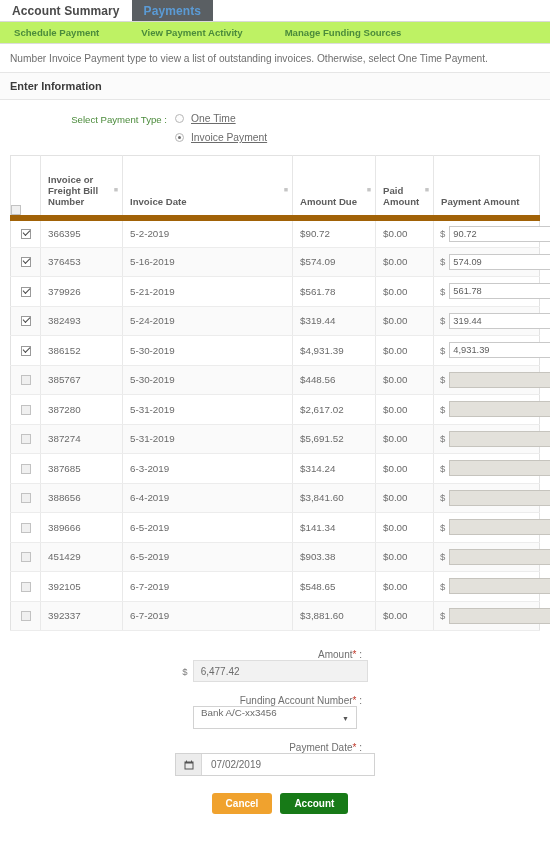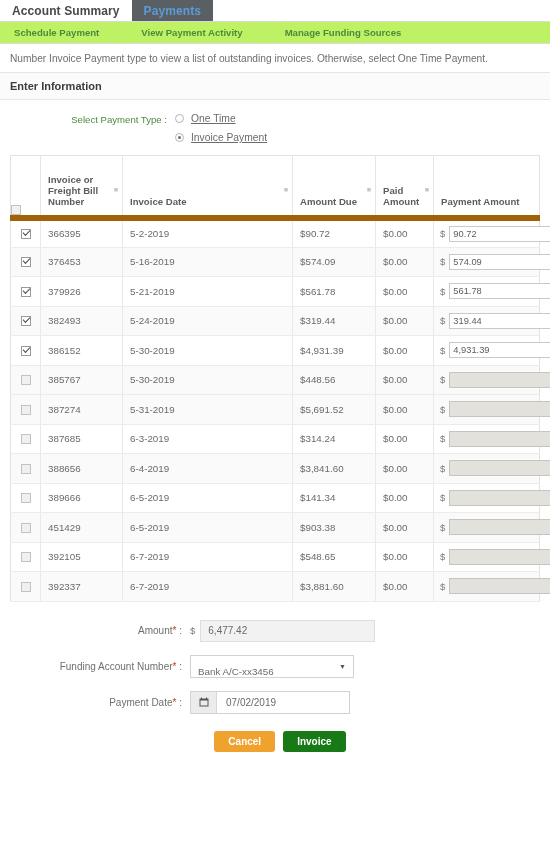--- a/index.html
+++ b/index.html
@@ -197,20 +197,21 @@
     border-color: #c6c4be;
     color: transparent;
   }
 
   
   .form { padding-top: 18px; }
   .form-row {
     display: flex;
     align-items: center;
     margin-bottom: 13px;
+    flex-direction: column;
   }
   .form-label {
     width: 190px;
     text-align: right;
     font-size: 10px;
     color: #6f6f6f;
     padding-right: 8px;
     white-space: nowrap;
   }
   .req { color: #c0392b; }
@@ -225,32 +226,32 @@
     color: #6b6b6b;
     padding: 0 7px;
     font-family: "Liberation Sans", sans-serif;
   }
   .select-box {
     width: 164px; height: 23px;
     border: 1px solid #d2d2d2;
     background: #ffffff;
     font-size: 9.8px;
     color: #6b6b6b;
-    display: flex; align-items: flex-end;
+    display: flex; align-items: flex-start;
     padding: 0 7px;
     position: relative;
   }
   .caret {
     position: absolute; right: 7px; top: 50%;
     transform: translateY(-50%);
     font-size: 7px; color: #565656;
   }
   .date-field {
     display: flex; align-items: stretch;
-    width: 160px; height: 23px;
+    width: 200px; height: 23px;
     border: 1px solid #d2d2d2;
     background: #ffffff;
   }
   .cal-btn {
     width: 26px;
     background: #ececec;
     border-right: 1px solid #d7d7d7;
     display: flex; align-items: center; justify-content: center;
     font-size: 10px; color: #555;
   }
@@ -428,20 +429,33 @@
           <td>5-30-2019</td>
           <td>$448.56</td>
           <td>$0.00</td>
           <td class="paycell">
             <div class="pay-inner">
               <span class="dollar">$</span>
               <input type="text" class="pay-input disabled" disabled="" value="" style="">
             </div>
           </td>
         </tr>
+        <tr>
+          <td class="chkcell"><span class="chk"></span></td>
+          <td>387280</td>
+          <td>5-31-2019</td>
+          <td>$2,617.02</td>
+          <td>$0.00</td>
+          <td class="paycell">
+            <div class="pay-inner">
+              <span class="dollar">$</span>
+              <input type="text" class="pay-input disabled" disabled="" value="" style="">
+            </div>
+          </td>
+        </tr>
         <tr class="alt">
           <td class="chkcell"><span class="chk"></span></td>
           <td>387274</td>
           <td>5-31-2019</td>
           <td>$5,691.52</td>
           <td>$0.00</td>
           <td class="paycell">
             <div class="pay-inner">
               <span class="dollar">$</span>
               <input type="text" class="pay-input disabled" disabled="" value="" style="">
@@ -564,15 +578,15 @@
           <rect x="2" y="0.5" width="1" height="2" fill="#555"></rect>
           <rect x="7" y="0.5" width="1" height="2" fill="#555"></rect>
         </svg>
       </div>
       <div class="date-text">07/02/2019</div>
     </div>
   </div>
 
   <div class="btn-row">
     <button class="btn btn-cancel">Cancel</button>
-    <button class="btn btn-continue">Invoice</button>
+    <button class="btn btn-continue">Account</button>
   </div>
 </div>
 
 </body></html>

